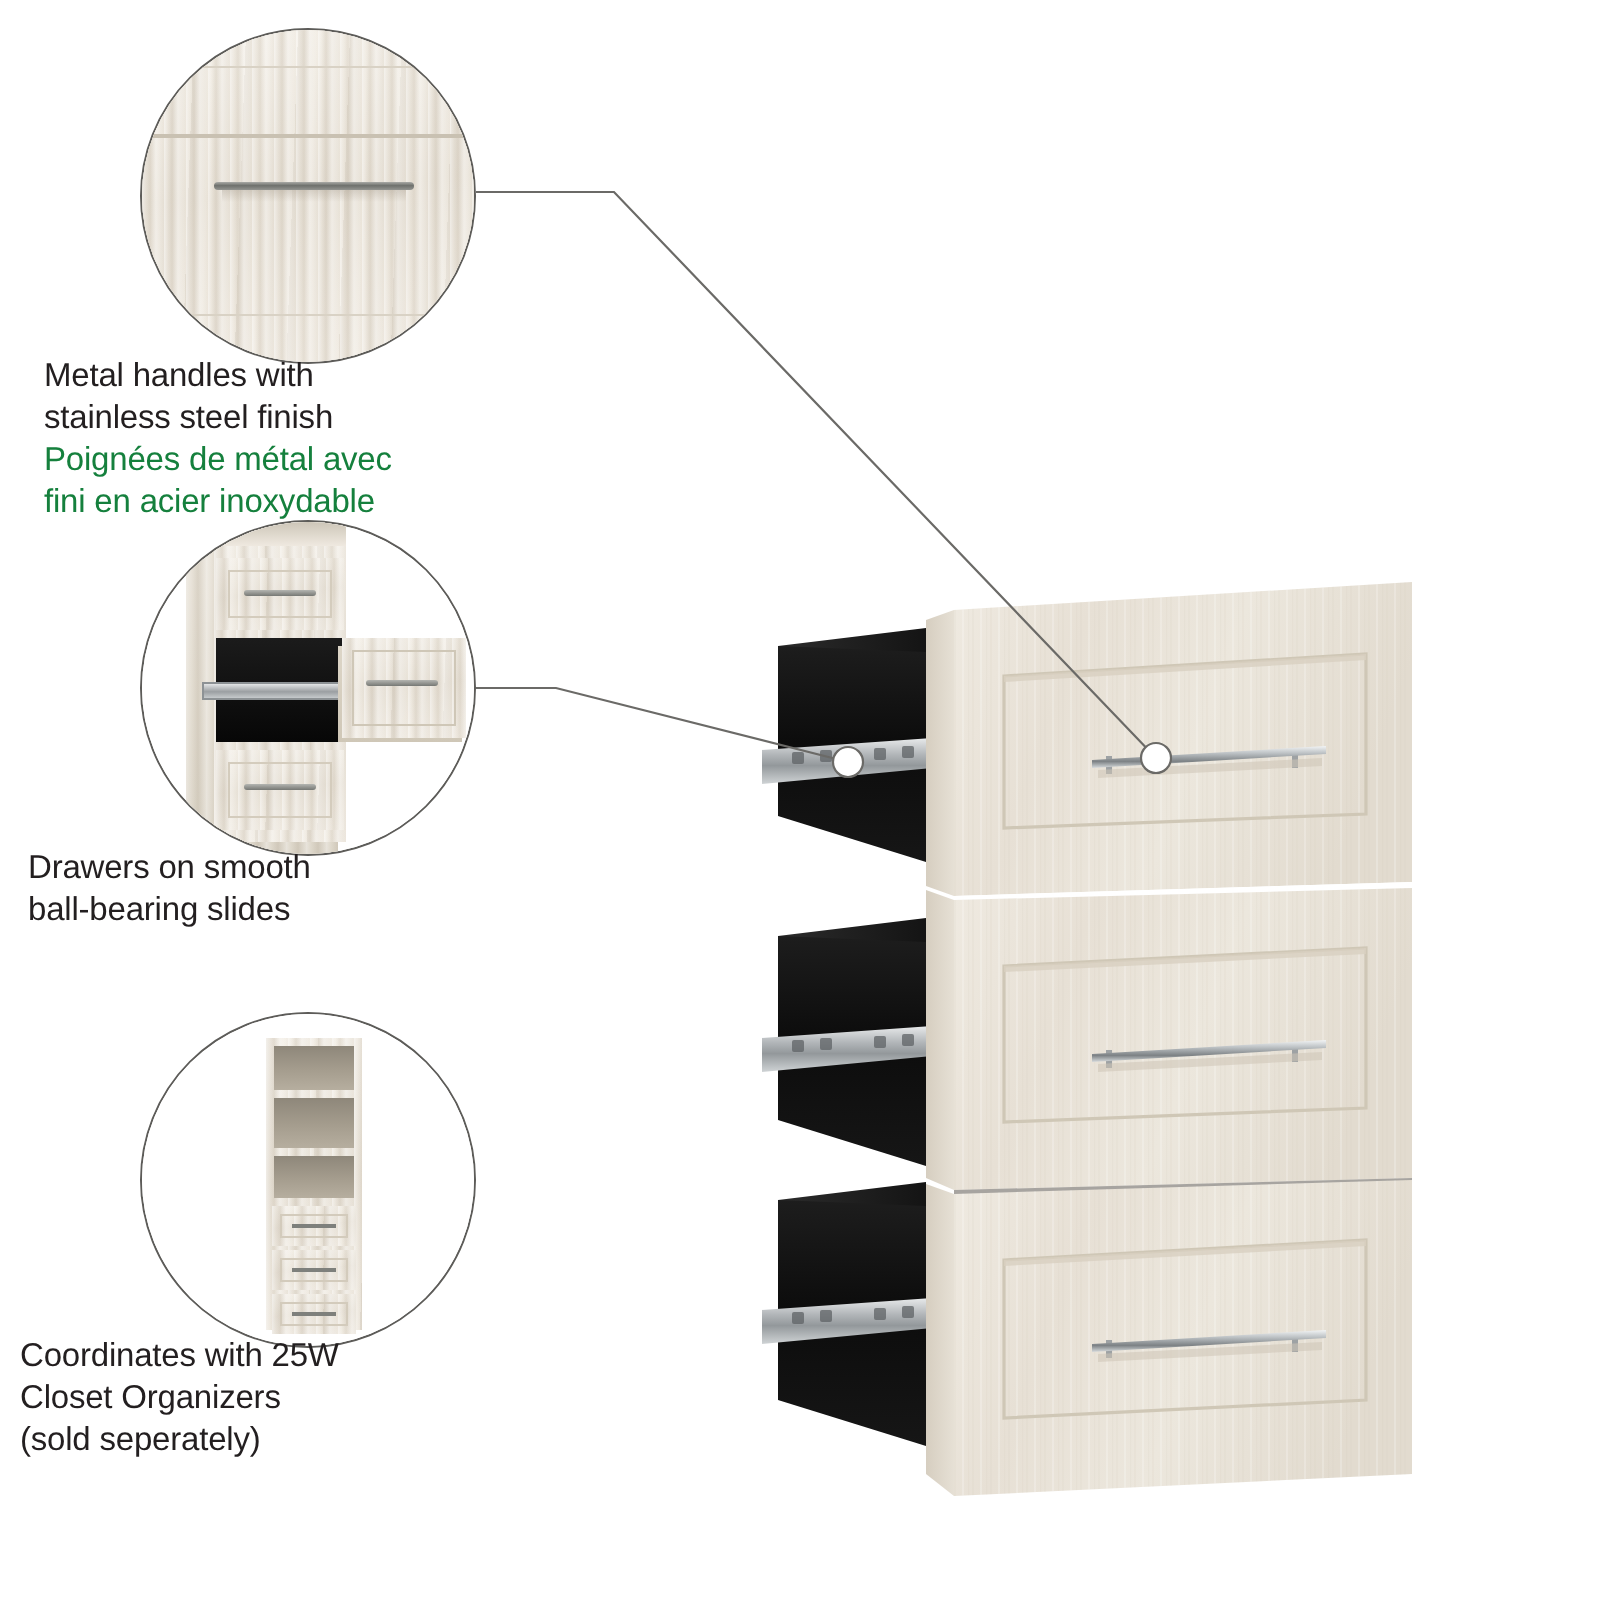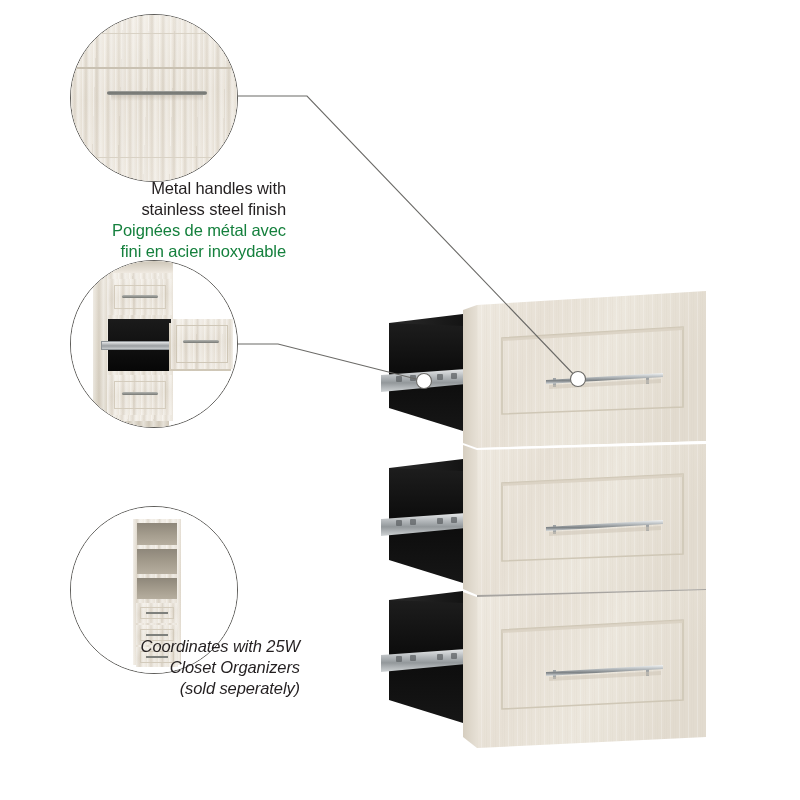--- a/index.html
+++ b/index.html
@@ -18,21 +18,21 @@
     position:absolute;
     border-radius:50%;
     border:1px solid #5d5c59;
     overflow:hidden;
     background:#ffffff;
     box-sizing:border-box;
   }
   .circle .inner{position:absolute;left:0;top:0;width:100%;height:100%;}
 
   
-  .caption{position:absolute;text-align:right;}
+  .caption{position:absolute;text-align:left;}
   .cap-en{
     color:#231f20;
     font-size:16.5px;
     line-height:21px;
     font-weight:400;
     letter-spacing:-0.1px;
     white-space:pre-line;
   }
   .cap-fr{
     color:#15803d;
@@ -120,20 +120,22 @@
       </div>
 
       <div style="position:absolute;left:37px;top:114px;width:64px;height:40px;" class="wood-a">
         <div style="position:absolute;left:6px;top:6px;right:6px;bottom:6px;border:1px solid #d4ccbd;"></div>
         <div style="position:absolute;left:14px;top:17px;width:36px;height:3px;border-radius:2px;
                     background:linear-gradient(180deg,#b4b5b1,#767874);"></div>
       </div>
     </div>
 
     <div class="caption" style="left:14px;top:424px;width:280px;">
+      <div class="cap-en">Drawers on smooth
+ball-bearing slides</div>
     </div>
   </div>
 
   <div class="callout">
     <div class="circle" style="left:70px;top:506px;width:168px;height:168px;">
       <div class="inner" style="background:#ffffff;"></div>
 
       <div style="position:absolute;left:62px;top:12px;width:48px;height:146px;" class="wood-a"></div>
 
       <div style="position:absolute;left:66px;top:16px;width:40px;height:22px;" class="shelf-dark"></div>
@@ -147,21 +149,21 @@
       <div style="position:absolute;left:65px;top:118px;width:42px;height:20px;" class="wood-a">
         <div style="position:absolute;left:4px;top:4px;right:4px;bottom:4px;border:1px solid #d3cbbc;"></div>
         <div style="position:absolute;left:10px;top:9px;width:22px;height:2px;background:#7e807c;"></div>
       </div>
       <div style="position:absolute;left:65px;top:140px;width:42px;height:20px;" class="wood-a">
         <div style="position:absolute;left:4px;top:4px;right:4px;bottom:4px;border:1px solid #d3cbbc;"></div>
         <div style="position:absolute;left:10px;top:9px;width:22px;height:2px;background:#7e807c;"></div>
       </div>
     </div>
 
-    <div class="caption" style="left:10px;top:636px;width:290px;font-style:italic;">
+    <div class="caption" style="left:10px;top:668px;width:290px;">
       <div class="cap-en">Coordinates with 25W
 Closet Organizers
 (sold seperately)</div>
     </div>
   </div>
 
   <svg id="product" viewBox="0 0 800 800">
     <defs>
       <linearGradient id="gWoodFront" x1="0" y1="0" x2="1" y2="0.25">
         <stop offset="0%" stop-color="#efeae1"></stop>

